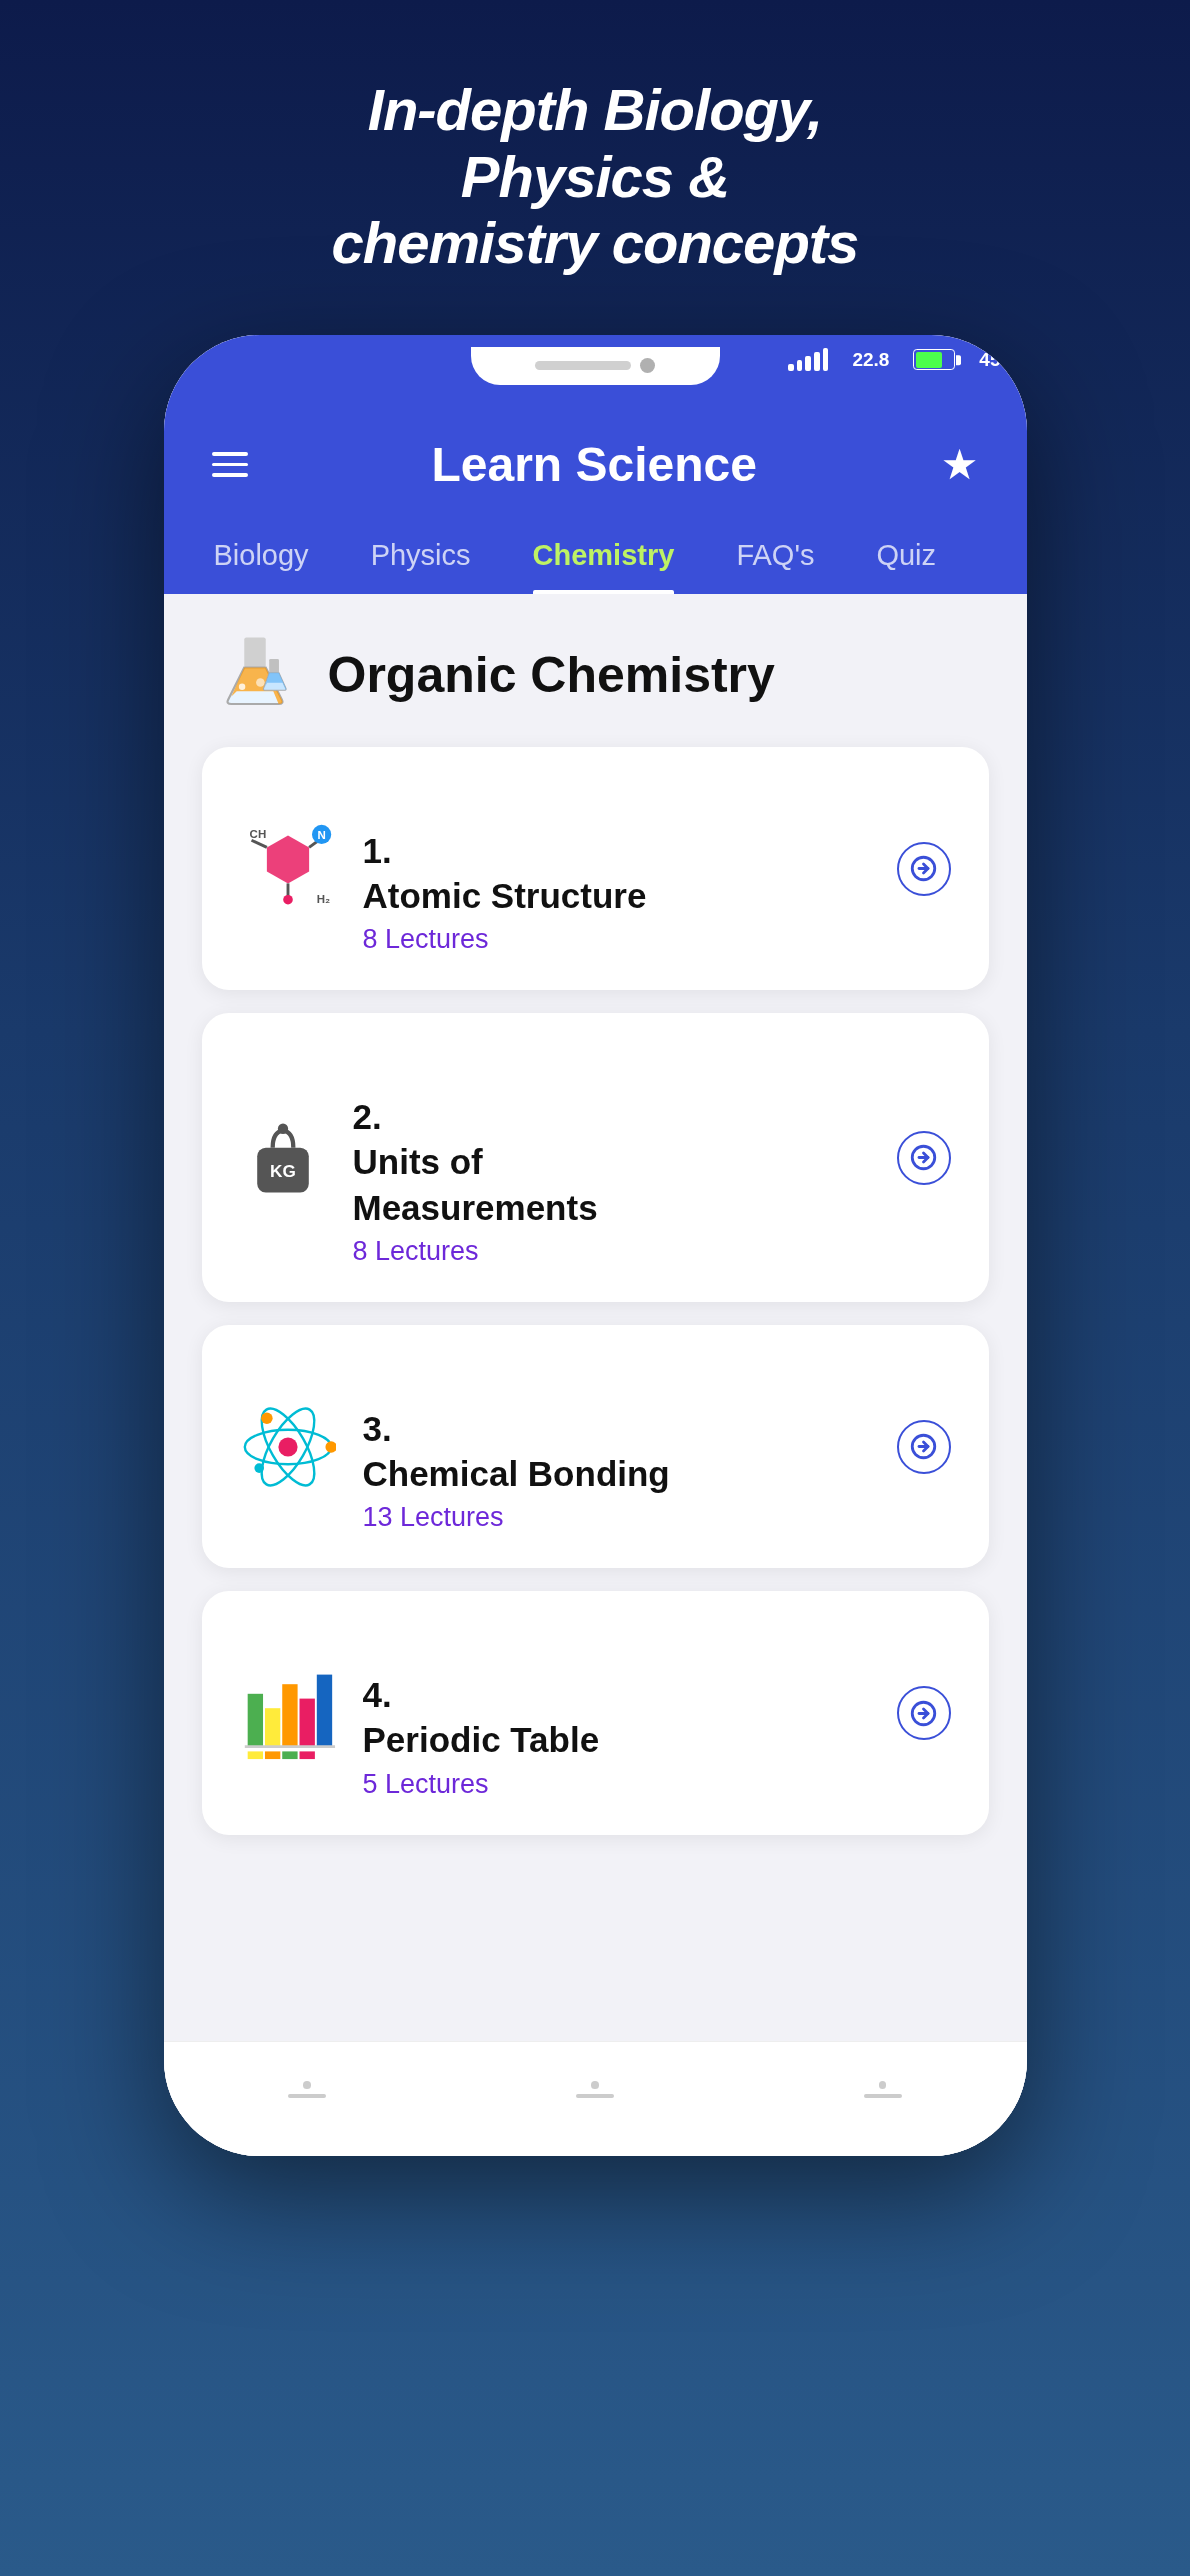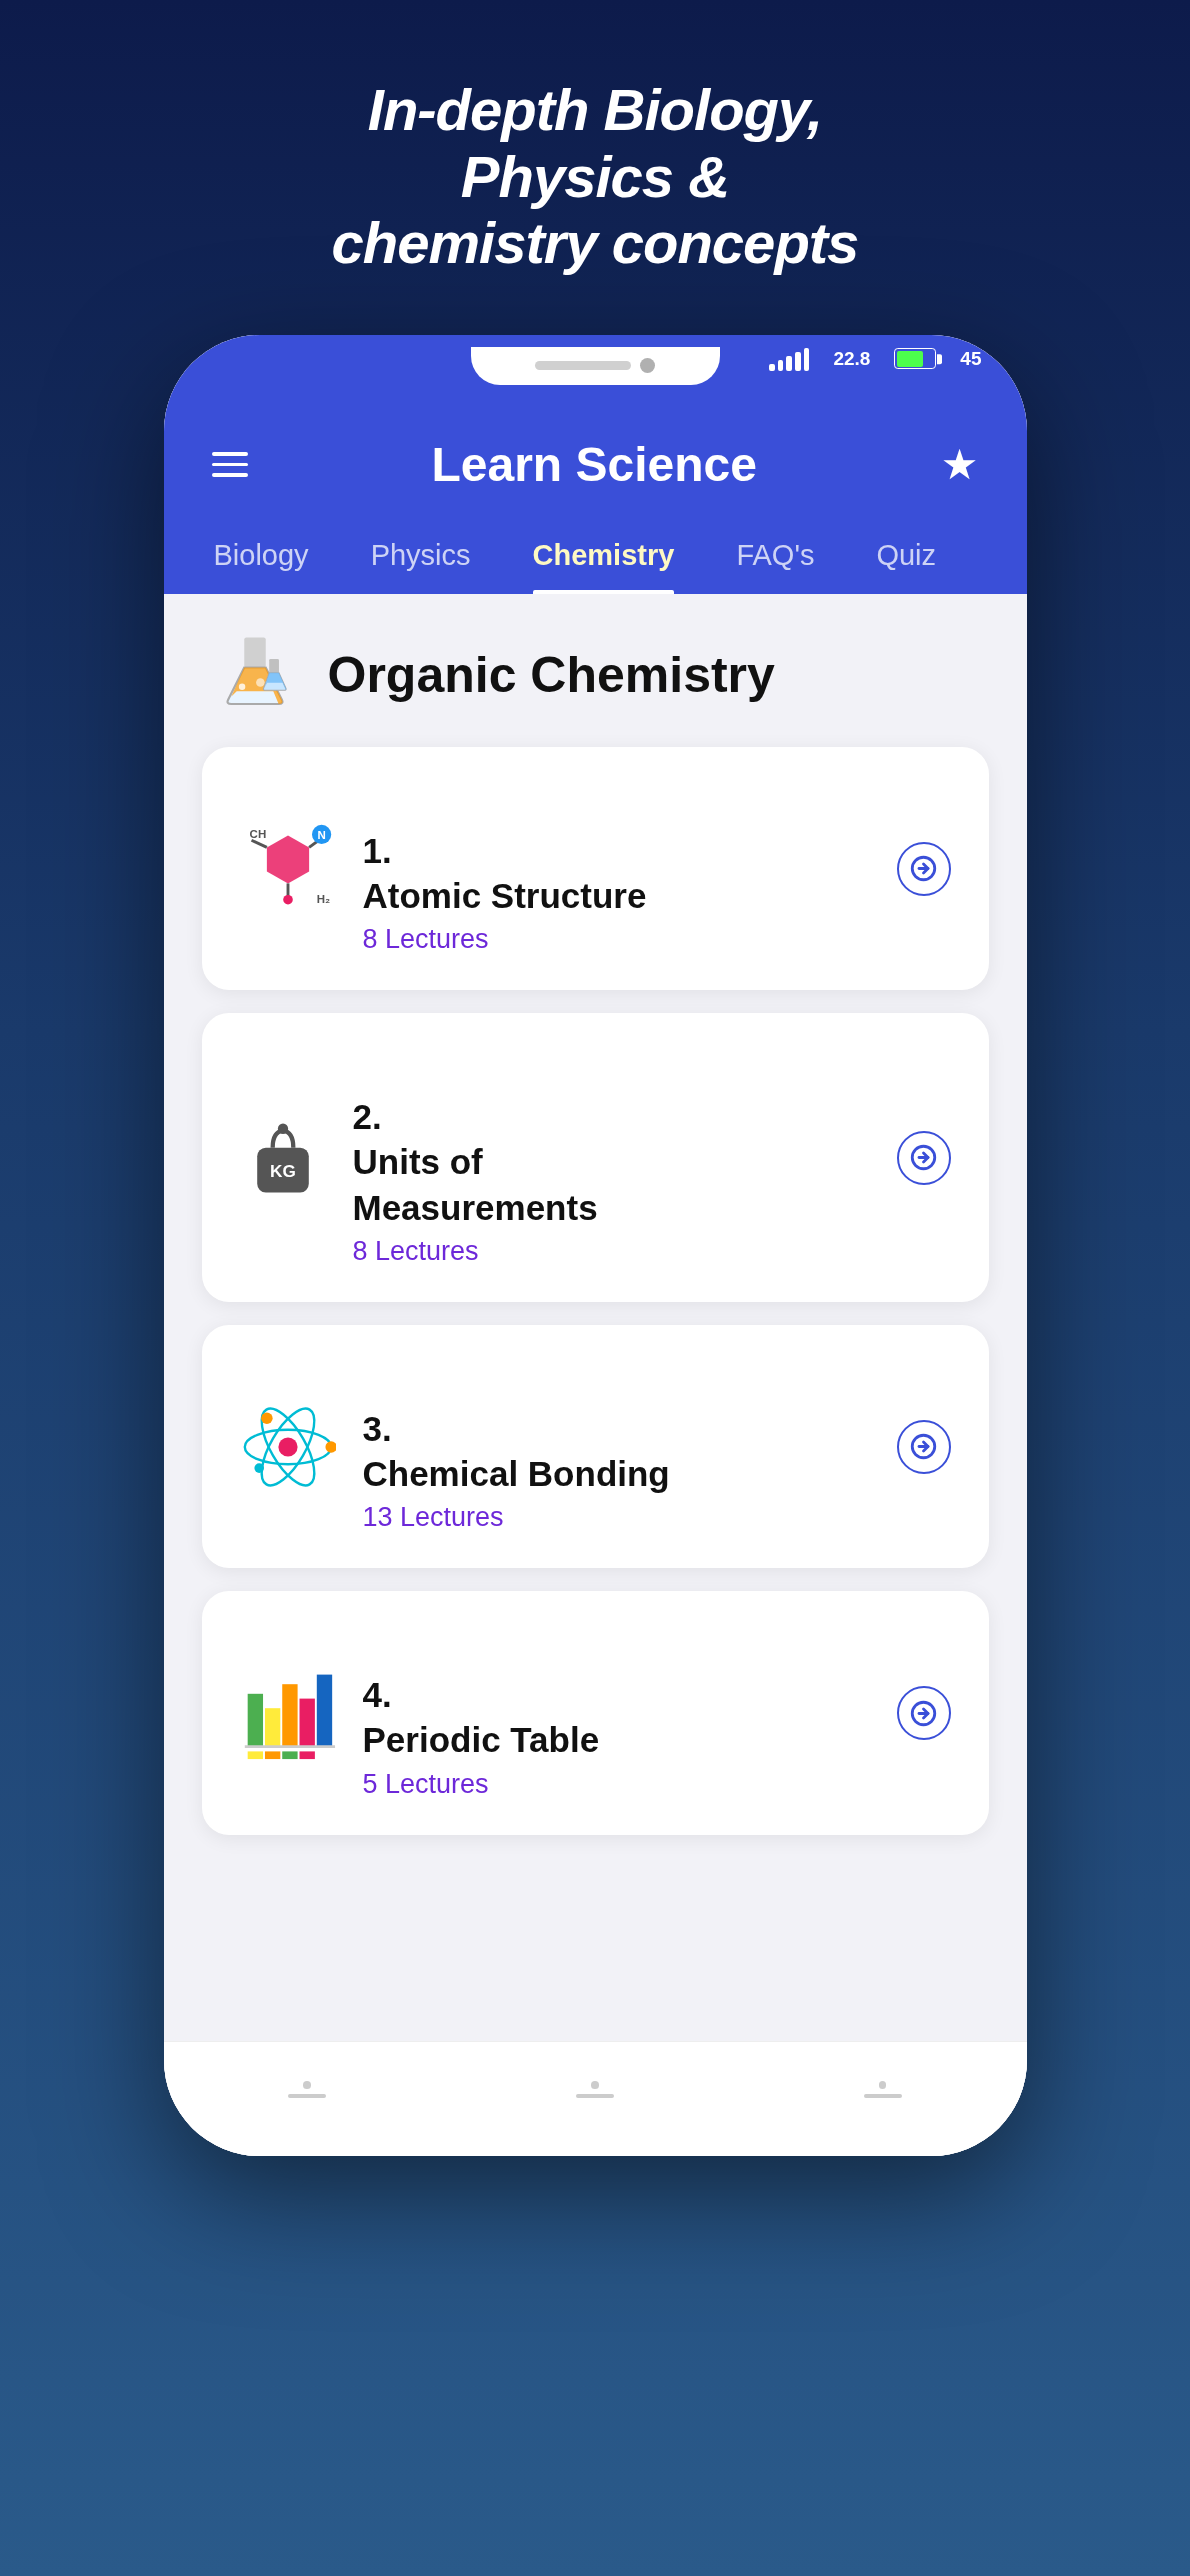--- a/index.html
+++ b/index.html
@@ -87,23 +87,23 @@
     .notch-camera {
       width: 15.3px;
       height: 15.3px;
       background: #b0b0b0;
       border-radius: 50%;
     }
 
     .status-bar {
       position: absolute;
       top: 13.4px;
-      right: 45px;
-      display: flex;
-      align-items: flex-start;
+      right: 26px;
+      display: flex;
+      align-items: center;
       gap: 24px;
       z-index: 11;
     }
 
     .status-text {
       color: white;
       font-size: 19px;
       font-weight: 600;
     }
 
@@ -209,21 +209,21 @@
       font-weight: 500;
       padding: 0 31px;
       height: 100%;
       display: flex;
       align-items: center;
       position: relative;
       white-space: nowrap;
     }
 
     .tab-item.active {
-      color: #fef9c3;
+      color: #bef264;
       font-weight: 700;
     }
 
     .tab-item.active::after {
       content: '';
       position: absolute;
       bottom: 0;
       left: 31px;
       right: 31px;
       height: 3.8px;

